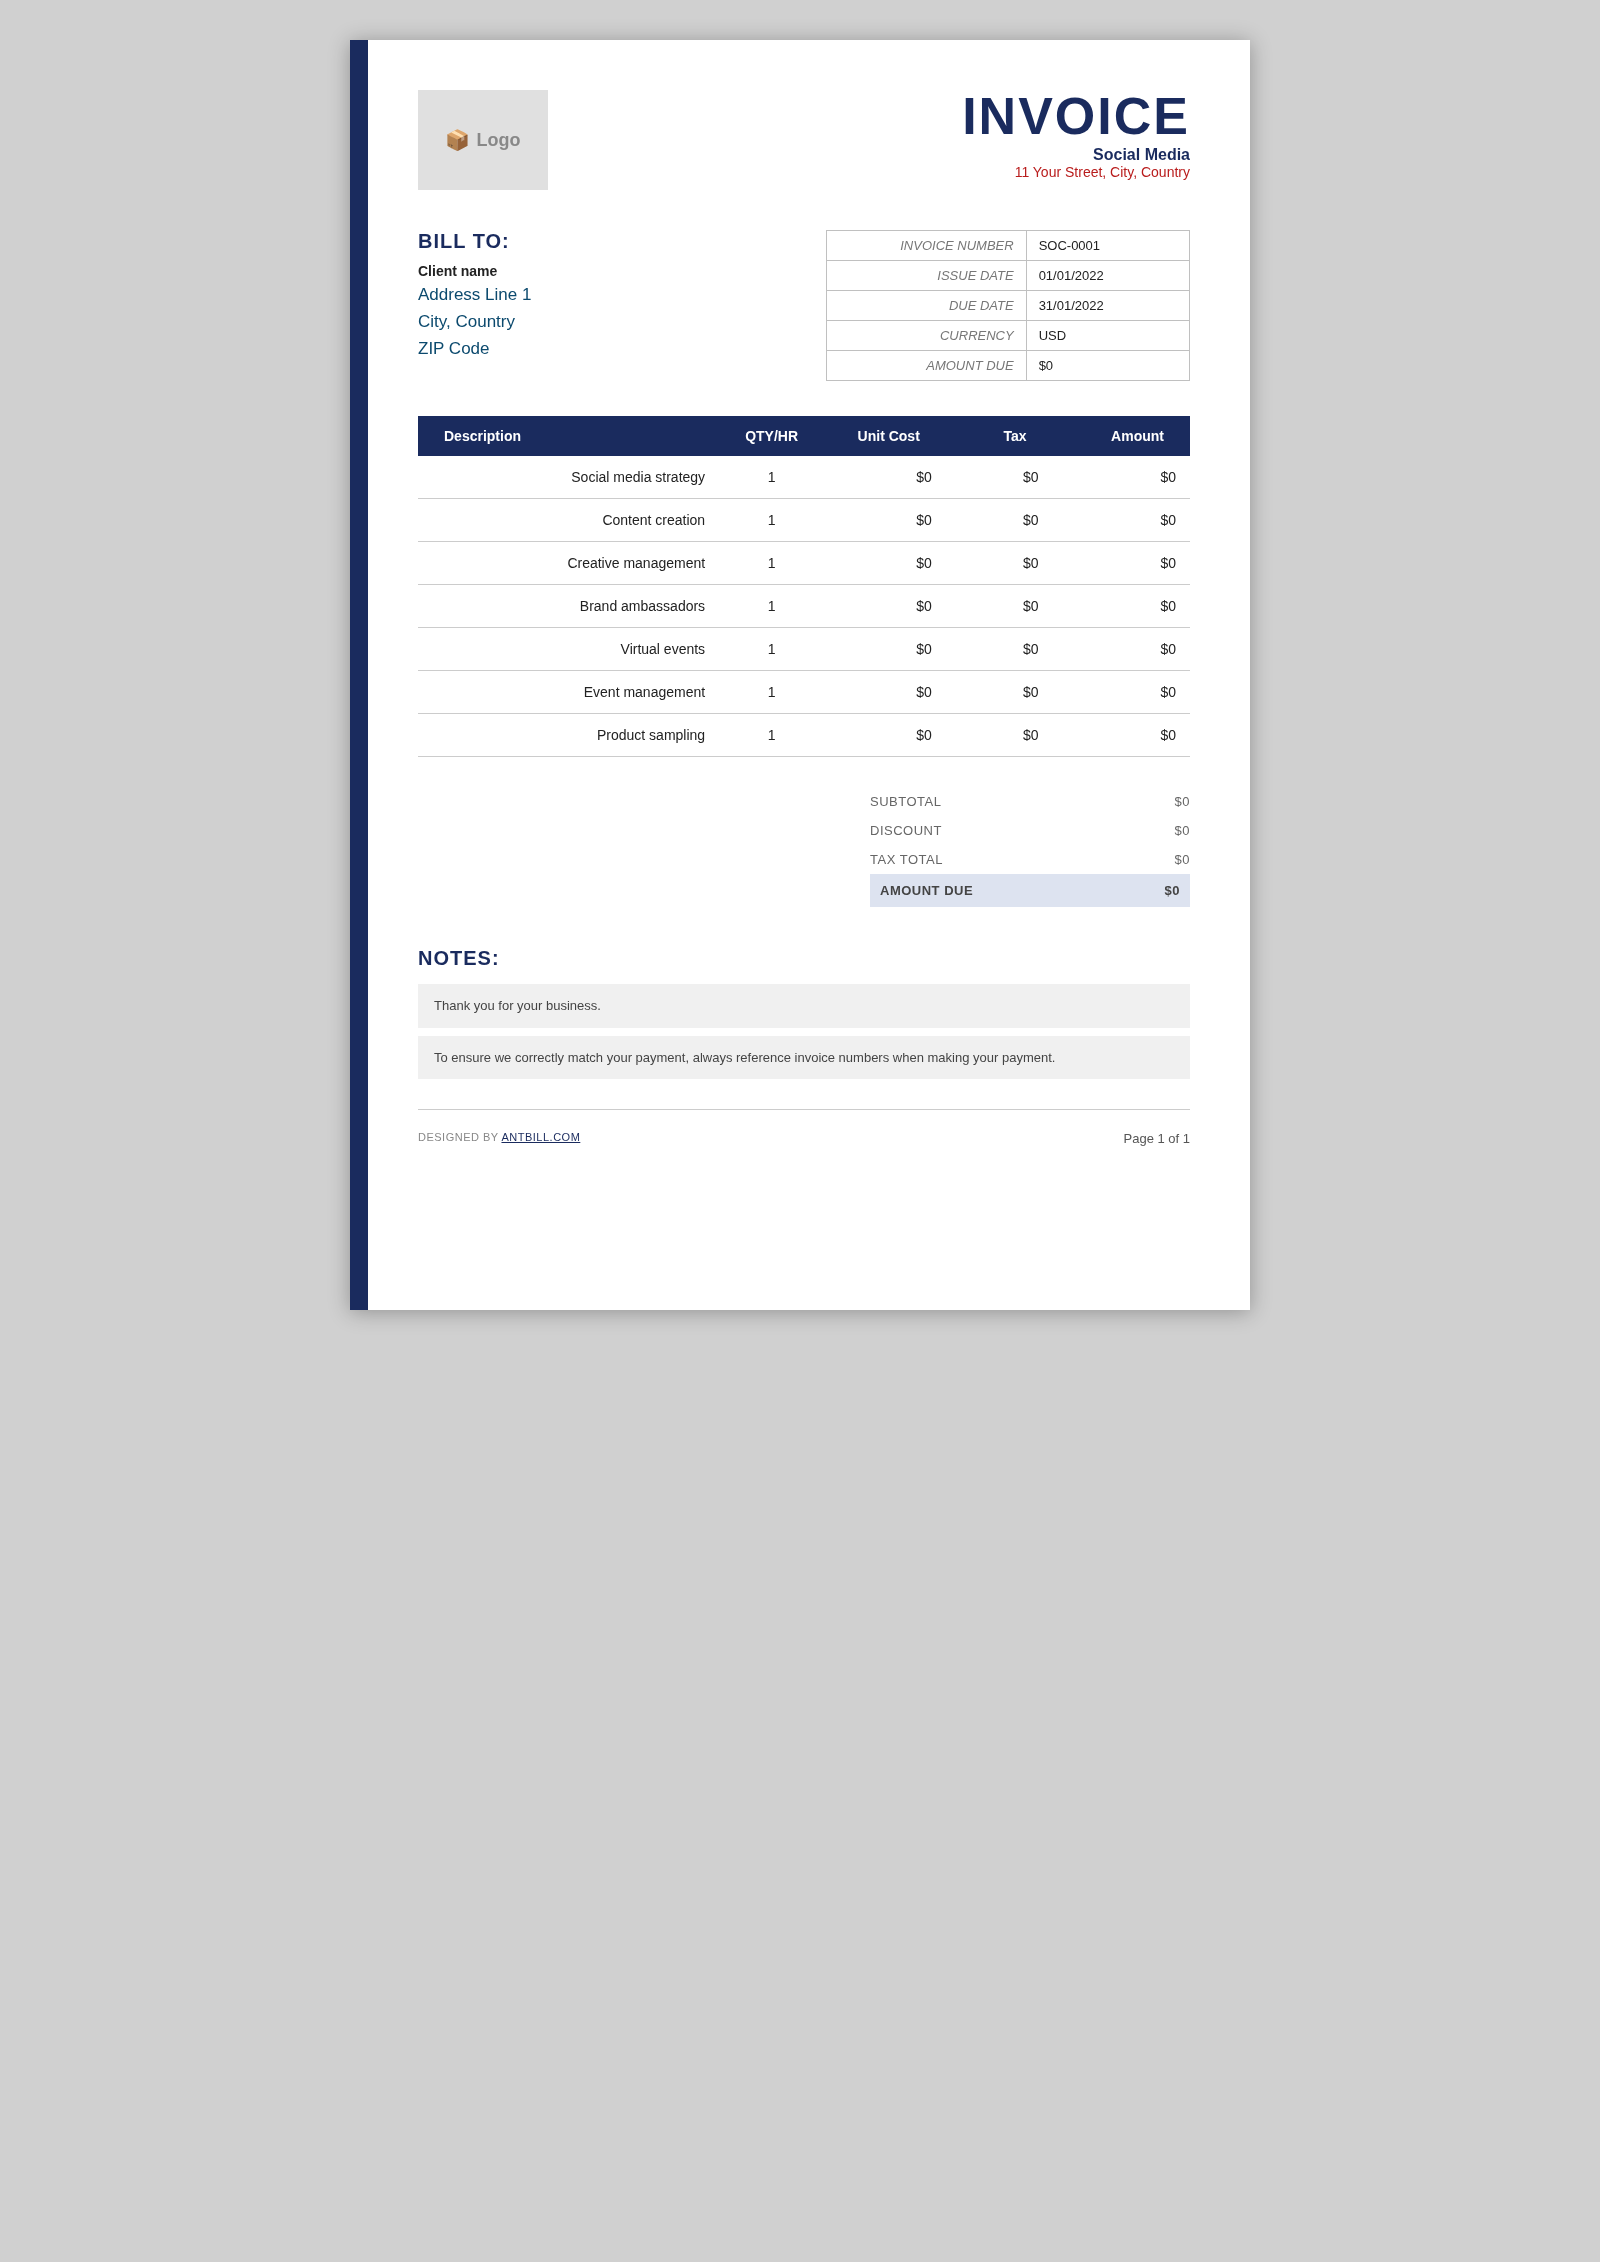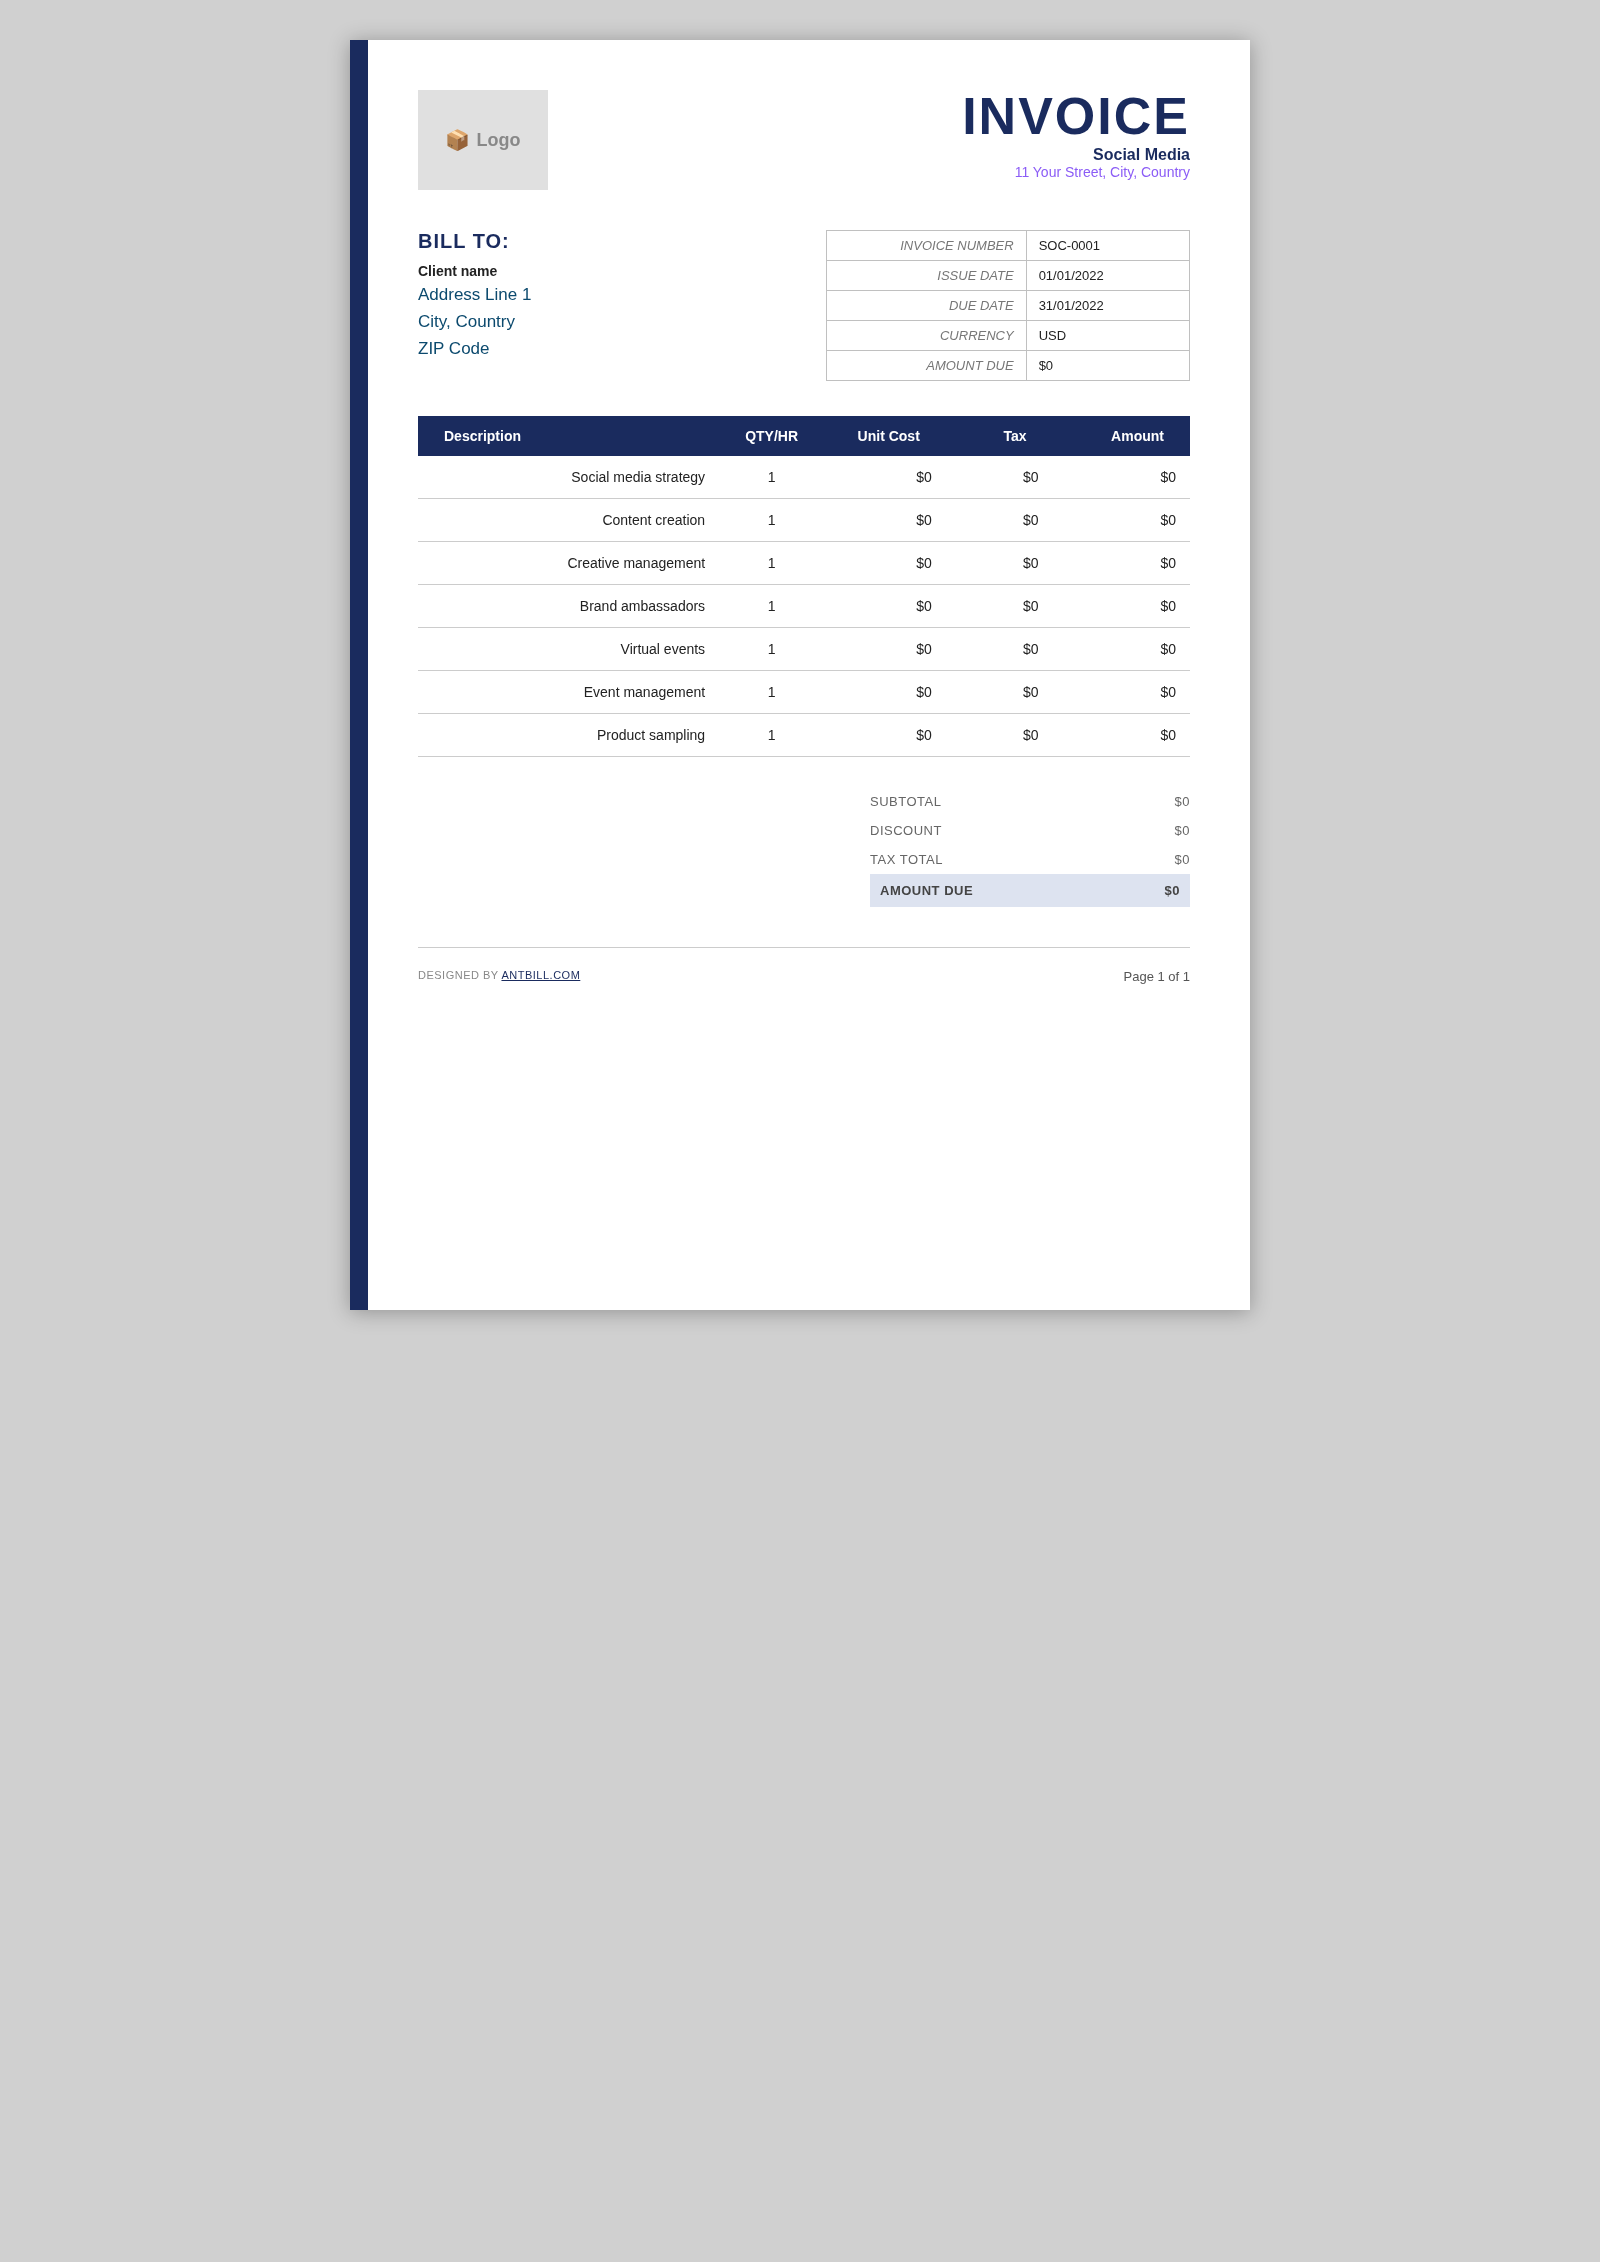--- a/index.html
+++ b/index.html
@@ -64,21 +64,21 @@
       line-height: 1;
     }
     .company-name {
       font-size: 16px;
       font-weight: bold;
       color: #1a2b5e;
       margin-top: 4px;
     }
     .company-address {
       font-size: 14px;
-      color: #8b5cf6;
+      color: #b91c1c;
     }
 
     
     .billing-section {
       display: flex;
       justify-content: space-between;
       align-items: flex-start;
       margin-bottom: 35px;
     }
     .bill-to-block {
@@ -368,20 +368,25 @@
           <span>TAX TOTAL</span>
           <span>$0</span>
         </div>
         <div class="totals-row amount-due">
           <span>AMOUNT DUE</span>
           <span>$0</span>
         </div>
       </div>
     </div>
 
+    <div class="notes-section">
+      <div class="notes-label">NOTES:</div>
+      <div class="note-item">Thank you for your business.</div>
+      <div class="note-item">To ensure we correctly match your payment, always reference invoice numbers when making your payment.</div>
+    </div>
 
     <div class="footer">
       <div class="footer-left">
         <span>DESIGNED BY</span>
         <a class="footer-link" href="#">ANTBILL.COM</a>
       </div>
       <div class="footer-right">Page 1 of 1</div>
     </div>
 
   </div>

